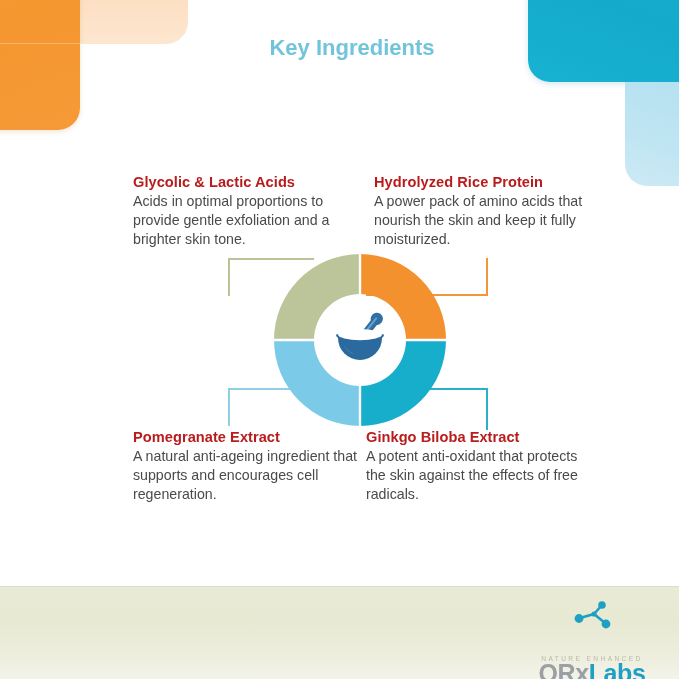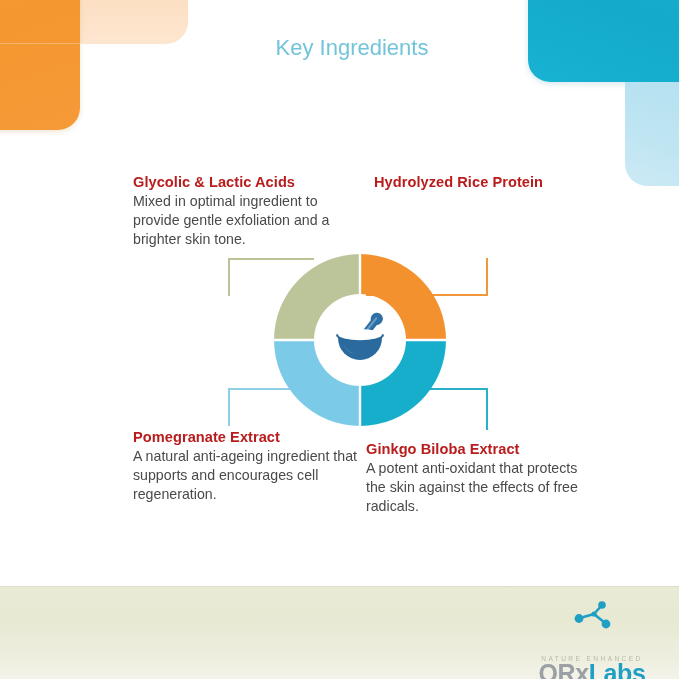--- a/index.html
+++ b/index.html
@@ -69,42 +69,42 @@
     font-size: 25px;
     color: #4d4d4d;
     letter-spacing: .2px;
     line-height: 1.22;
     font-weight: 400;
   }
   #title-sub {
     font-size: 22px;
     color: #72c4da;
     line-height: 1.28;
-    font-weight: 400;
+    font-weight: 700;
     margin-left: 25px;
   }
 
   
   .block { position: absolute; width: 224px; }
   .block-title {
     font-size: 14.6px;
     font-weight: bold;
     color: #b91c1c;
     margin-bottom: 2px;
     letter-spacing: .05px;
   }
   .block-body {
     font-size: 14.2px;
     color: #4a4a4a;
     line-height: 1.33;
   }
   #block-tl { left: 133px; top: 174px; }
   #block-tr { left: 366px; top: 174px; margin-left: 8px; }
   #block-bl { left: 133px; top: 429px; }
-  #block-br { left: 366px; top: 441px; }
+  #block-br { left: 366px; top: 429px; }
 
   
   .connector { position: absolute; }
   .connector i {
     position: absolute;
     display: block;
     background: currentColor;
   }
   .c-h { height: 1.6px; }
   .c-v { width: 1.6px; }
@@ -185,25 +185,26 @@
   <div class="deco" id="deco-tl-main"></div>
   <div class="deco" id="deco-tr-main"></div>
   <div class="deco" id="deco-tr-light"></div>
 
   <div id="title-block">
     <div id="title-sub">Key Ingredients</div>
   </div>
 
   <div class="block" id="block-tl">
     <div class="block-title">Glycolic &amp; Lactic Acids</div>
-    <div class="block-body">Mixed in optimal ingredient to provide gentle exfoliation and a brighter skin tone.</div>
+    <div class="block-body">Acids in optimal proportions to provide gentle exfoliation and a brighter skin tone.</div>
   </div>
 
   <div class="block" id="block-tr">
     <div class="block-title">Hydrolyzed Rice Protein</div>
+    <div class="block-body">A power pack of amino acids that nourish the skin and keep it fully moisturized.</div>
   </div>
 
   <div class="block" id="block-bl">
     <div class="block-title">Pomegranate Extract</div>
     <div class="block-body">A natural anti-ageing ingredient that supports and encourages cell regeneration.</div>
   </div>
 
   <div class="block" id="block-br">
     <div class="block-title">Ginkgo Biloba Extract</div>
     <div class="block-body">A potent anti-oxidant that protects the skin against the effects of free radicals.</div>

